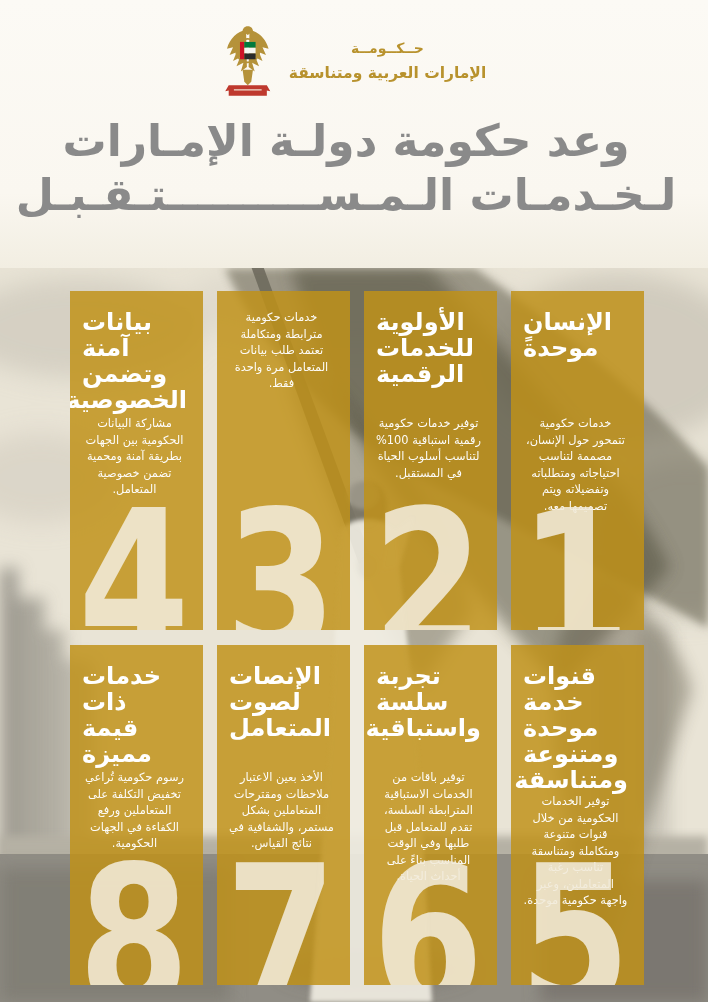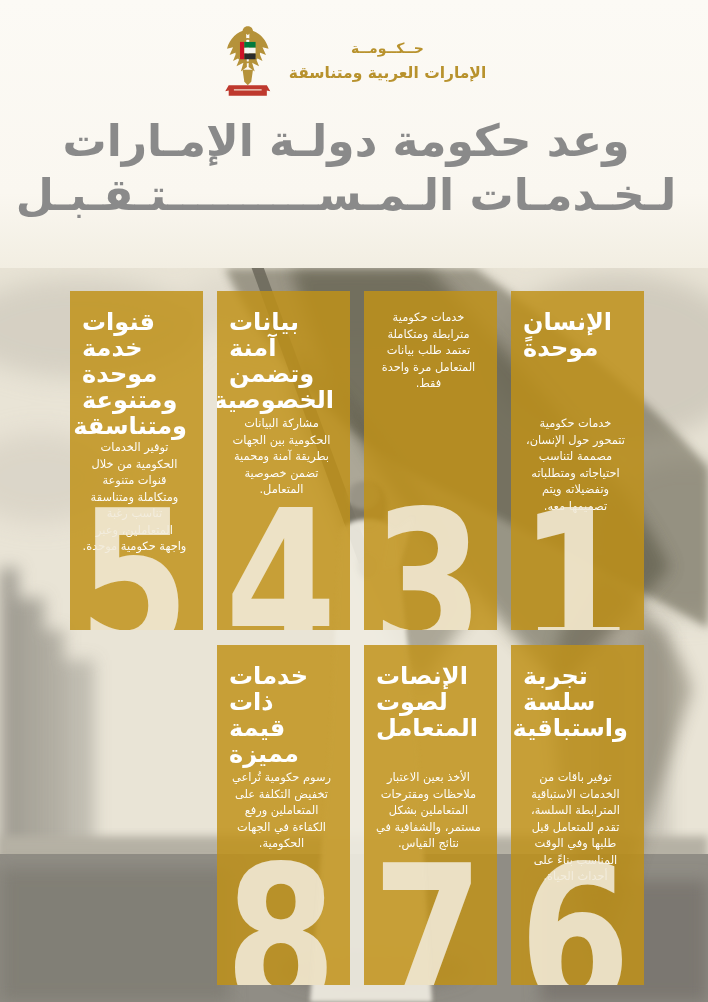--- a/index.html
+++ b/index.html
@@ -141,20 +141,25 @@
   </div>
 
   <div class="grid">
 
     <div class="card">
       <h2 class="card-title">الإنسان موحدةً</h2>
       <p class="card-desc">خدمات حكومية تتمحور حول الإنسان، مصممة لتناسب احتياجاته ومتطلباته وتفضيلاته ويتم تصميمها معه.</p>
       <div class="card-num">1</div>
     </div>
 
+    <div class="card">
+      <h2 class="card-title">الأولوية للخدمات الرقمية</h2>
+      <p class="card-desc">توفير خدمات حكومية رقمية استباقية 100% لتناسب أسلوب الحياة في المستقبل.</p>
+      <div class="card-num">2</div>
+    </div>
 
     <div class="card">
       <p class="card-desc">خدمات حكومية مترابطة ومتكاملة تعتمد طلب بيانات المتعامل مرة واحدة فقط.</p>
       <div class="card-num">3</div>
     </div>
 
     <div class="card">
       <h2 class="card-title">بيانات آمنة وتضمن الخصوصية</h2>
       <p class="card-desc">مشاركة البيانات الحكومية بين الجهات بطريقة آمنة ومحمية تضمن خصوصية المتعامل.</p>
       <div class="card-num">4</div>

